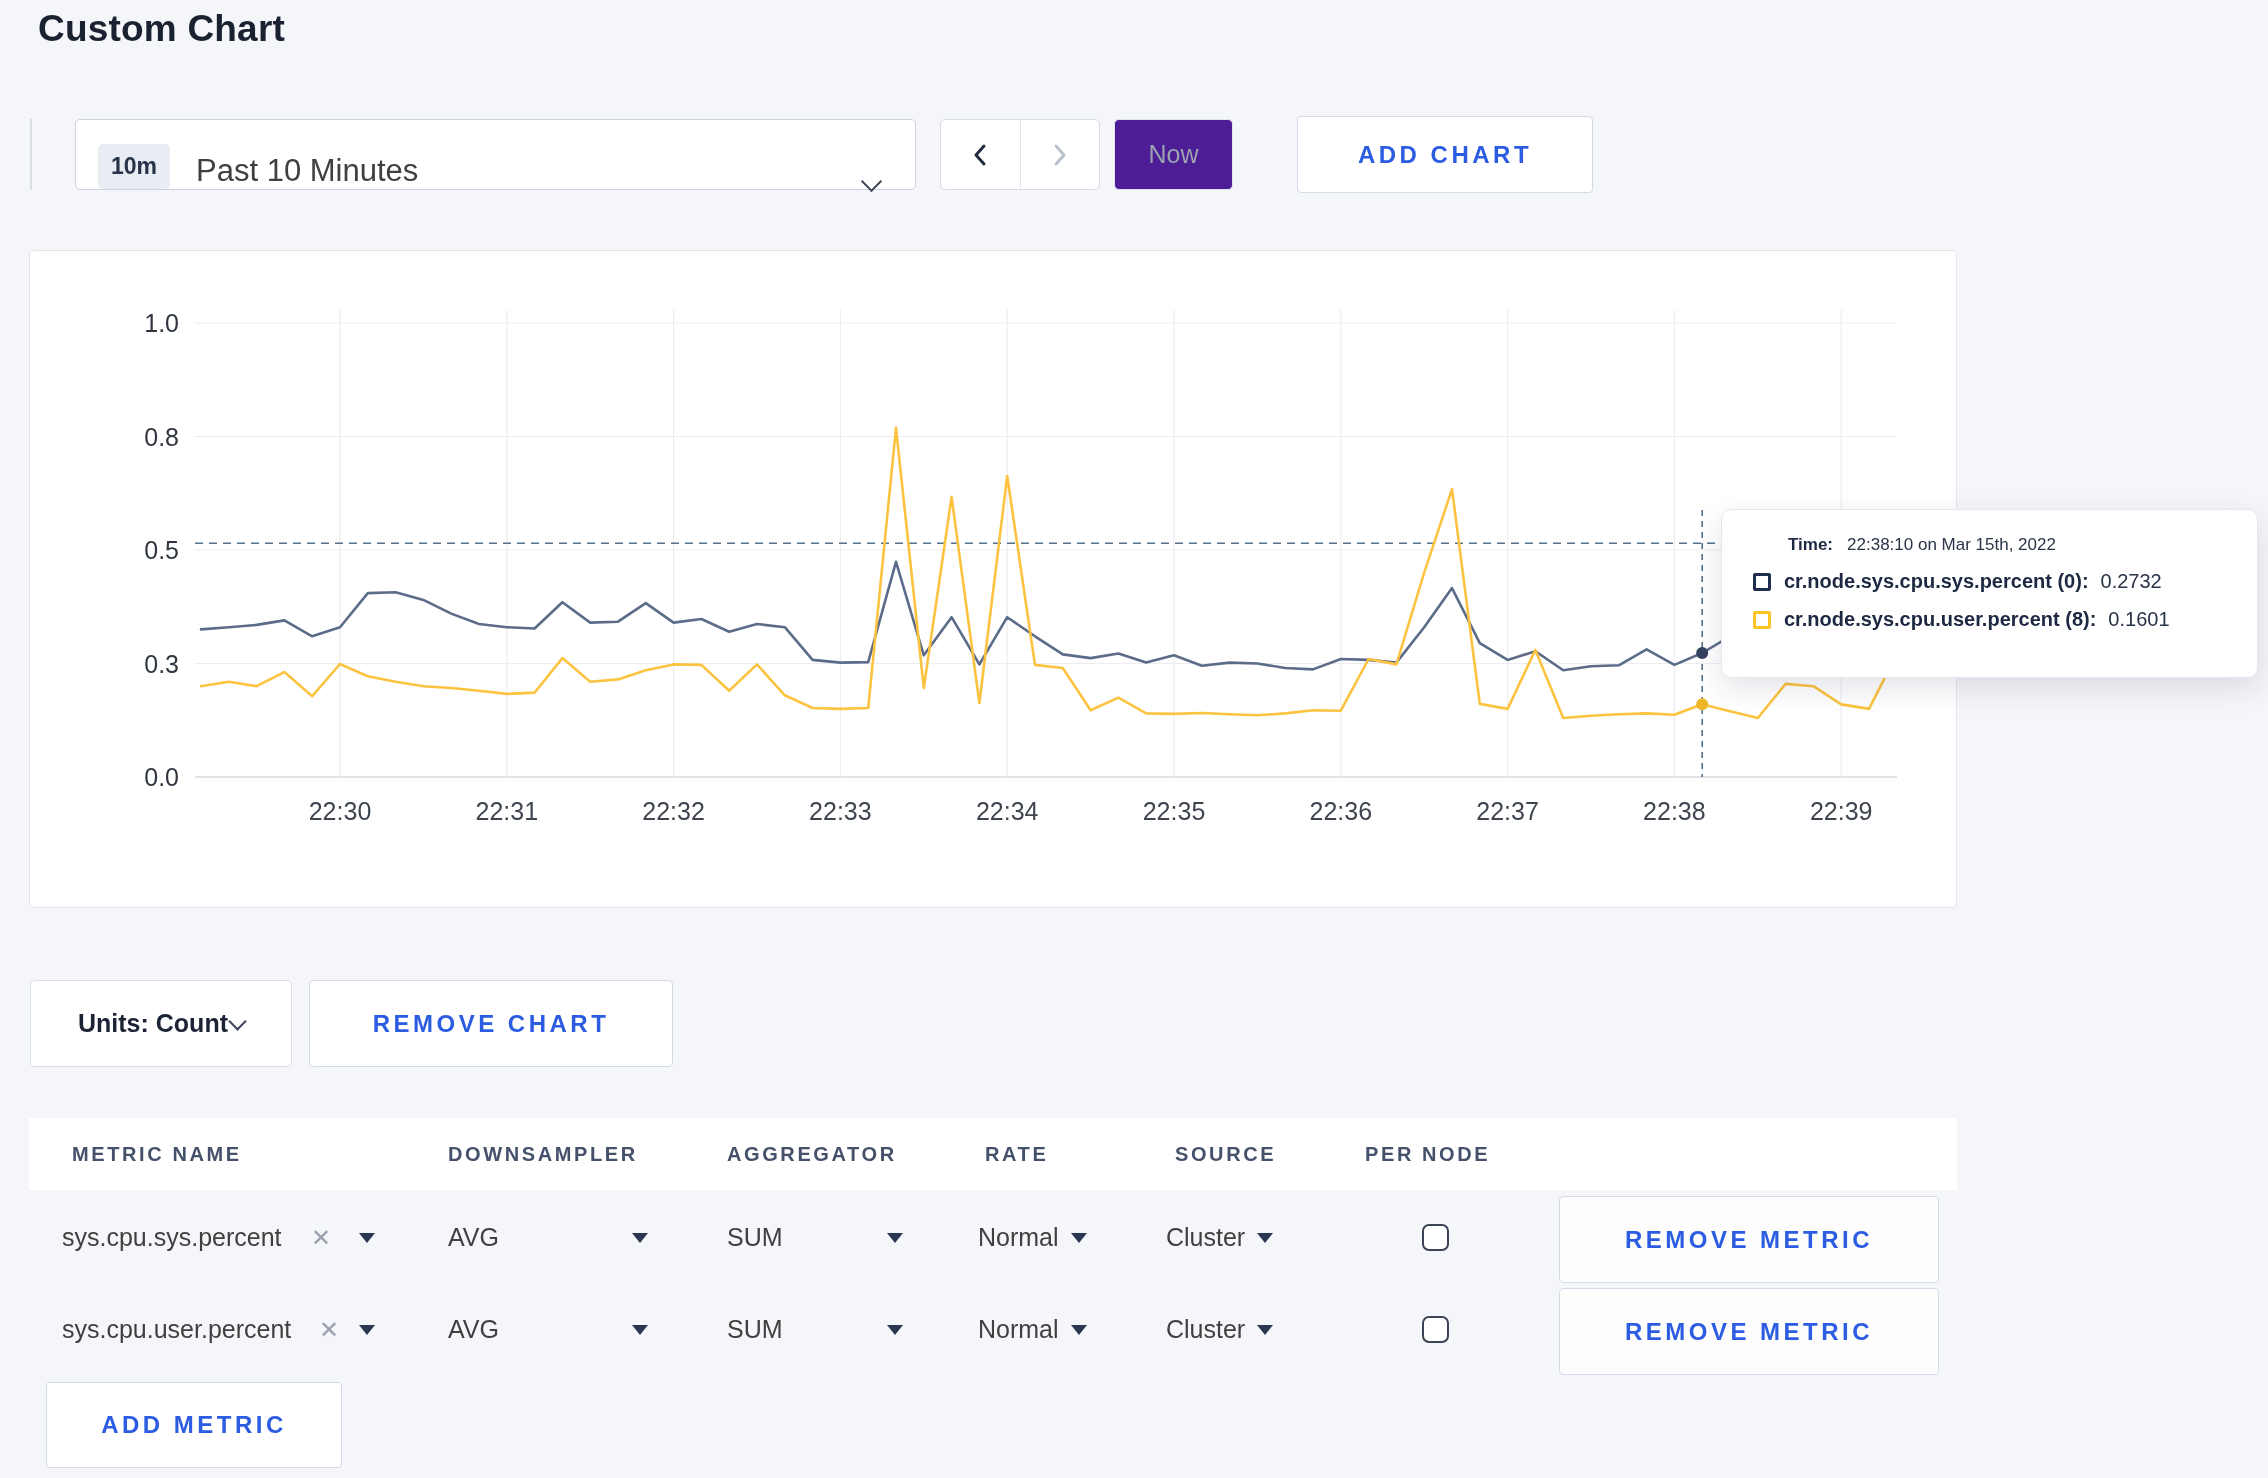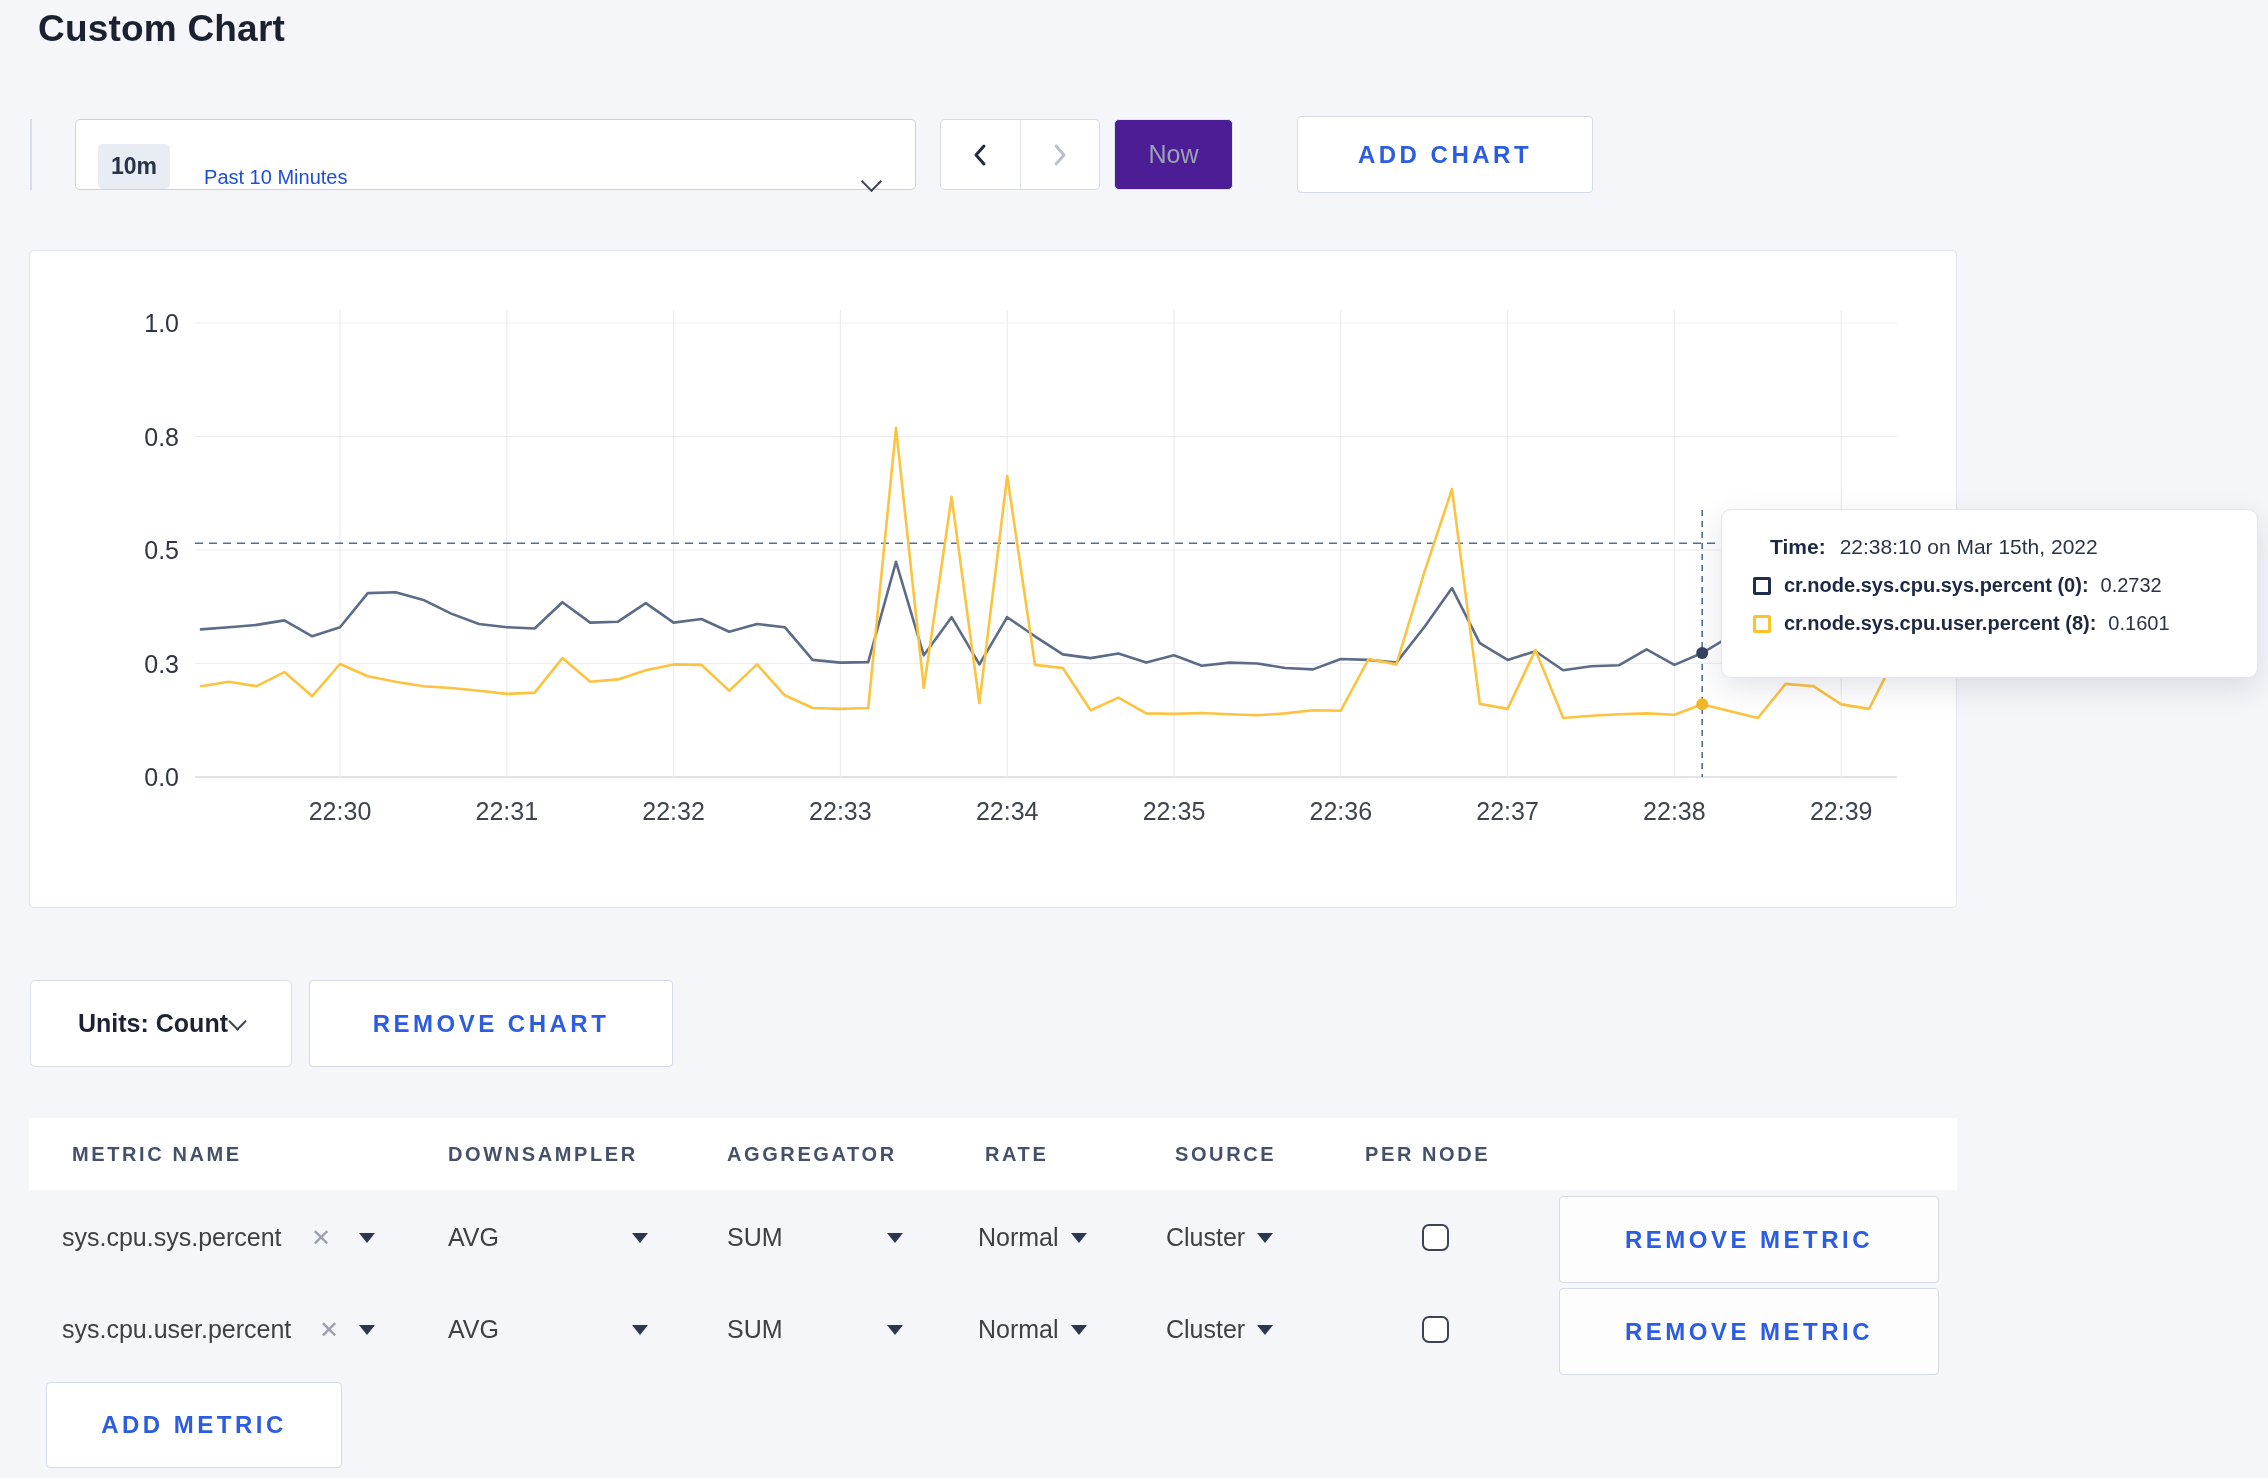--- a/index.html
+++ b/index.html
@@ -17,21 +17,21 @@
   .page-title{left:38px;top:8px;font-size:37px;font-weight:700;color:#1a2130;letter-spacing:.2px;}
   .left-rule{left:30px;top:119px;width:2px;height:71px;background:#d9dde5;}
 
   .time-dropdown{
     left:75px;top:119px;width:841px;height:71px;background:#fff;
     border:1px solid #ccd2dd;border-radius:5px;display:flex;align-items:flex-end;
     box-sizing:border-box;cursor:pointer;
   }
   .tw-badge{margin-left:22px;background:#e8ecf3;border-radius:5px;padding:9px 13px;
     font-size:23px;font-weight:700;color:#273349;}
-  .tw-label{margin-left:34px;font-size:20px;color:#1d4ed8;}
+  .tw-label{margin-left:26px;font-size:31px;color:#404040;}
   .chev-down{width:13px;height:13px;border-right:2px solid #3c4557;border-bottom:2px solid #3c4557;
     transform:rotate(45deg);margin-left:auto;margin-right:36px;margin-top:-6px;}
 
   .pager{left:940px;top:119px;width:160px;height:71px;background:#fff;border:1px solid #d6dbe4;
     border-radius:5px;box-sizing:border-box;display:flex;}
   .pager-half{flex:1;display:flex;align-items:center;justify-content:center;cursor:pointer;}
   .pager-half + .pager-half{border-left:1px solid #e2e6ec;}
 
   .now-btn{left:1114px;top:119px;width:119px;height:71px;background:#4c1d95;border:1px solid #dfe3eb;
     border-radius:5px;box-sizing:border-box;display:flex;align-items:center;justify-content:center;
@@ -49,21 +49,21 @@
     border:1px solid #e2e5eb;border-radius:5px;box-sizing:border-box;}
   #chart-svg{position:absolute;left:29px;top:250px;}
 
   
   .tooltip{
     left:1721px;top:509px;width:537px;height:169px;background:#fff;
     border:1px solid #e4e7ee;border-radius:10px;box-sizing:border-box;
     box-shadow:0 10px 30px rgba(25,35,70,.12);z-index:5;
     padding:25px 0 0 31px;
   }
-  .tt-time-row{margin-left:17px;font-size:21px;color:#2a3448;}
+  .tt-time-row{margin-left:35px;font-size:17px;color:#2a3448;}
   .tt-time-label{font-weight:700;color:#1d2942;margin-right:14px;}
   .tt-row{display:flex;align-items:center;margin-top:15px;}
   .tt-sq{width:18px;height:18px;box-sizing:border-box;background:#fff;border-radius:2px;margin-right:13px;}
   .tt-name{font-size:20px;font-weight:700;color:#1d2942;}
   .tt-val{font-size:20px;color:#2a3448;margin-left:12px;}
 
   
   .units-box{left:30px;top:980px;width:262px;height:87px;background:#fff;border:1px solid #d9dee8;
     border-radius:5px;box-sizing:border-box;display:flex;align-items:center;justify-content:center;
     gap:3px;cursor:pointer;}

